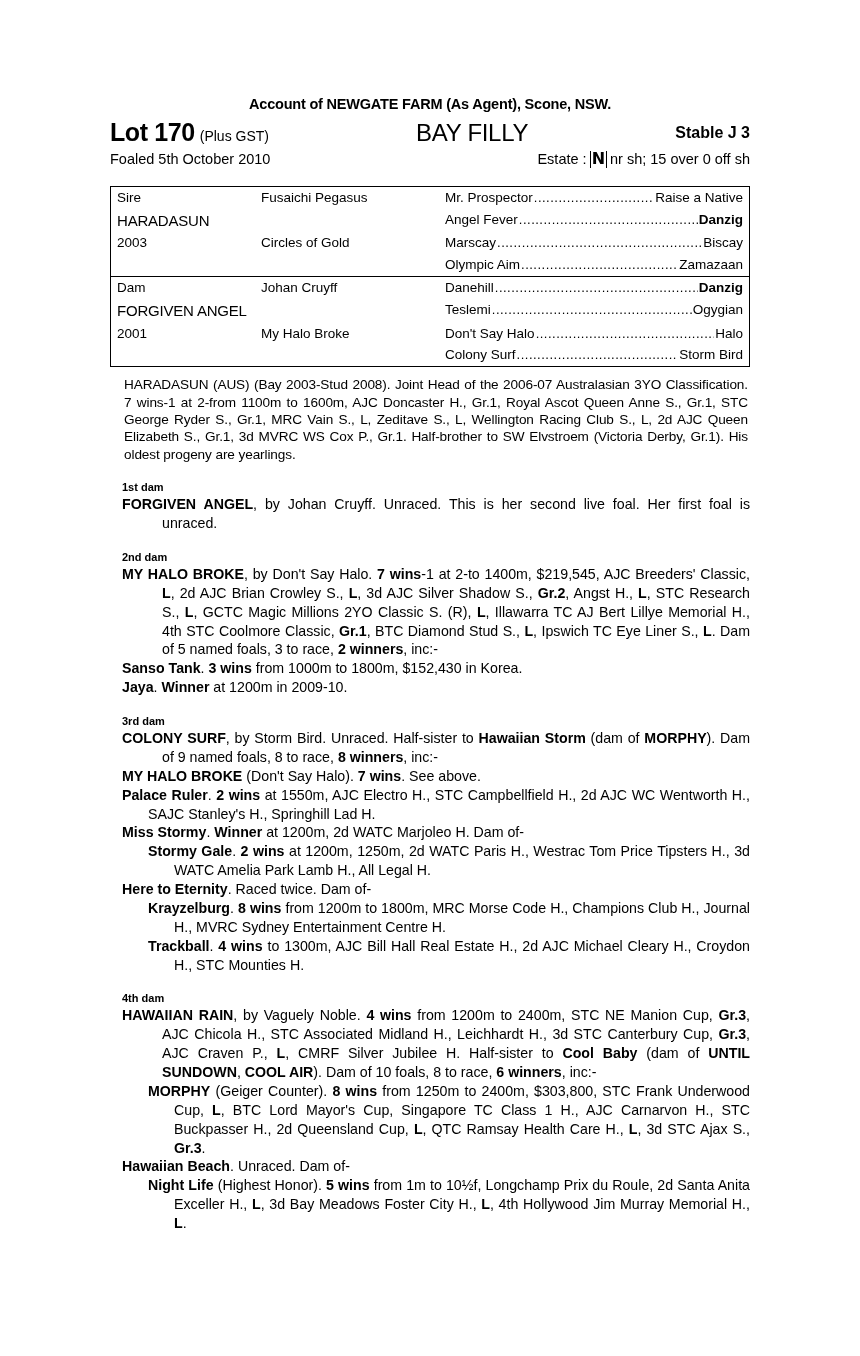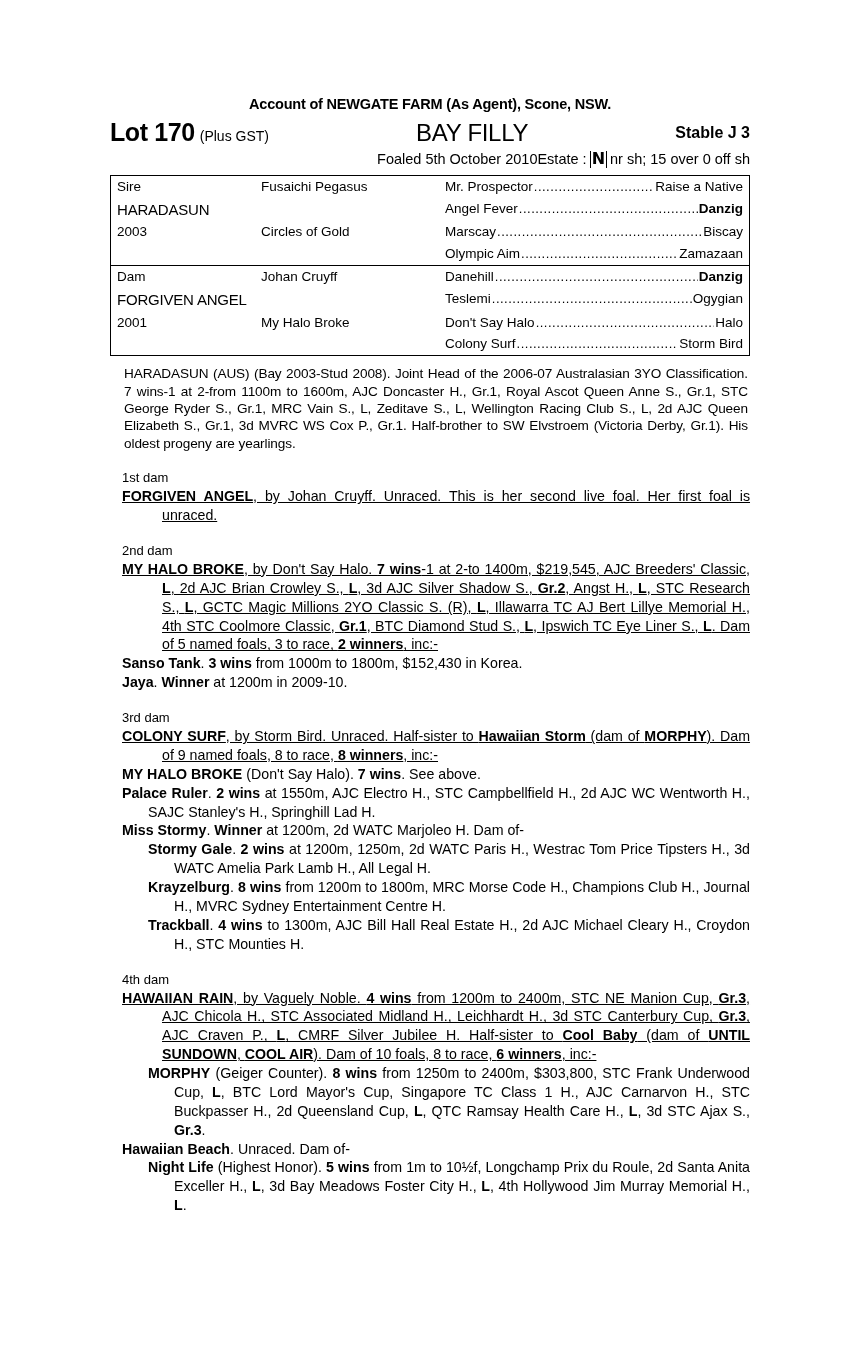--- a/index.html
+++ b/index.html
@@ -62,24 +62,24 @@
     flex: 1;
     margin: 0 10px;
   }
   .lot-stable {
     font-size: 16px;
     font-weight: bold;
     white-space: nowrap;
   }
   .foaled-row {
     display: flex;
-    justify-content: flex-end;
+    justify-content: space-between;
     font-size: 14.5px;
     margin-top: 4px;
-    margin-bottom: 7px;
+    margin-bottom: 18px;
   }
   .branded {
     display: flex;
     align-items: center;
     white-space: nowrap;
   }
   .brand-glyph {
     display: inline-block;
     font-family: "DejaVu Sans", sans-serif;
     font-weight: bold;
@@ -139,36 +139,35 @@
     font-size: 13.6px;
     font-weight: normal;
     line-height: 1.28;
     text-align: justify;
     letter-spacing: -0.1px;
     padding-left: 14px;
     padding-right: 2px;
   }
 
   .dam-head {
-    font-weight: normal;
-    font-size: 13px;
+    font-weight: bold;
+    font-size: 11px;
     margin-top: 18px;
     margin-bottom: 2px;
     padding-left: 12px;
   }
   .block {
     font-size: 14.2px;
     line-height: 1.33;
     text-align: justify;
   }
   .hang1 {
     padding-left: 52px;
     text-indent: -40px;
     margin-bottom: 0;
-    text-decoration: underline;
   }
   .lvl1 { padding-left: 38px; text-indent: -26px; }
   .lvl2 { padding-left: 64px; text-indent: -26px; }
   b { font-weight: bold; }
 </style>
 </head>
 <body>
 
 <div class="page">
   <div class="content">
@@ -295,20 +294,21 @@
     <div class="block hang1"><b>MY HALO BROKE</b>, by Don't Say Halo. <b>7 wins</b>-1 at 2-to 1400m, $219,545, AJC Breeders' Classic, <b>L</b>, 2d AJC Brian Crowley S., <b>L</b>, 3d AJC Silver Shadow S., <b>Gr.2</b>, Angst H., <b>L</b>, STC Research S., <b>L</b>, GCTC Magic Millions 2YO Classic S. (R), <b>L</b>, Illawarra TC AJ Bert Lillye Memorial H., 4th STC Coolmore Classic, <b>Gr.1</b>, BTC Diamond Stud S., <b>L</b>, Ipswich TC Eye Liner S., <b>L</b>. Dam of 5 named foals, 3 to race, <b>2 winners</b>, inc:-</div>
     <div class="block lvl1"><b>Sanso Tank</b>. <b>3 wins</b> from 1000m to 1800m, $152,430 in Korea.</div>
     <div class="block lvl1"><b>Jaya</b>. <b>Winner</b> at 1200m in 2009-10.</div>
 
     <div class="dam-head">3rd dam</div>
     <div class="block hang1"><b>COLONY SURF</b>, by Storm Bird. Unraced. Half-sister to <b>Hawaiian Storm</b> (dam of <b>MORPHY</b>). Dam of 9 named foals, 8 to race, <b>8 winners</b>, inc:-</div>
     <div class="block lvl1"><b>MY HALO BROKE</b> (Don't Say Halo). <b>7 wins</b>. See above.</div>
     <div class="block lvl1"><b>Palace Ruler</b>. <b>2 wins</b> at 1550m, AJC Electro H., STC Campbellfield H., 2d AJC WC Wentworth H., SAJC Stanley's H., Springhill Lad H.</div>
     <div class="block lvl1"><b>Miss Stormy</b>. <b>Winner</b> at 1200m, 2d WATC Marjoleo H. Dam of-</div>
     <div class="block lvl2"><b>Stormy Gale</b>. <b>2 wins</b> at 1200m, 1250m, 2d WATC Paris H., Westrac Tom Price Tipsters H., 3d WATC Amelia Park Lamb H., All Legal H.</div>
+    <div class="block lvl1"><b>Here to Eternity</b>. Raced twice. Dam of-</div>
     <div class="block lvl2"><b>Krayzelburg</b>. <b>8 wins</b> from 1200m to 1800m, MRC Morse Code H., Champions Club H., Journal H., MVRC Sydney Entertainment Centre H.</div>
     <div class="block lvl2"><b>Trackball</b>. <b>4 wins</b> to 1300m, AJC Bill Hall Real Estate H., 2d AJC Michael Cleary H., Croydon H., STC Mounties H.</div>
 
     <div class="dam-head">4th dam</div>
     <div class="block hang1"><b>HAWAIIAN RAIN</b>, by Vaguely Noble. <b>4 wins</b> from 1200m to 2400m, STC NE Manion Cup, <b>Gr.3</b>, AJC Chicola H., STC Associated Midland H., Leichhardt H., 3d STC Canterbury Cup, <b>Gr.3</b>, AJC Craven P., <b>L</b>, CMRF Silver Jubilee H. Half-sister to <b>Cool Baby</b> (dam of <b>UNTIL SUNDOWN</b>, <b>COOL AIR</b>). Dam of 10 foals, 8 to race, <b>6 winners</b>, inc:-</div>
     <div class="block lvl2"><b>MORPHY</b> (Geiger Counter). <b>8 wins</b> from 1250m to 2400m, $303,800, STC Frank Underwood Cup, <b>L</b>, BTC Lord Mayor's Cup, Singapore TC Class 1 H., AJC Carnarvon H., STC Buckpasser H., 2d Queensland Cup, <b>L</b>, QTC Ramsay Health Care H., <b>L</b>, 3d STC Ajax S., <b>Gr.3</b>.</div>
     <div class="block lvl1"><b>Hawaiian Beach</b>. Unraced. Dam of-</div>
     <div class="block lvl2"><b>Night Life</b> (Highest Honor). <b>5 wins</b> from 1m to 10½f, Longchamp Prix du Roule, 2d Santa Anita Exceller H., <b>L</b>, 3d Bay Meadows Foster City H., <b>L</b>, 4th Hollywood Jim Murray Memorial H., <b>L</b>.</div>
 
   </div>

